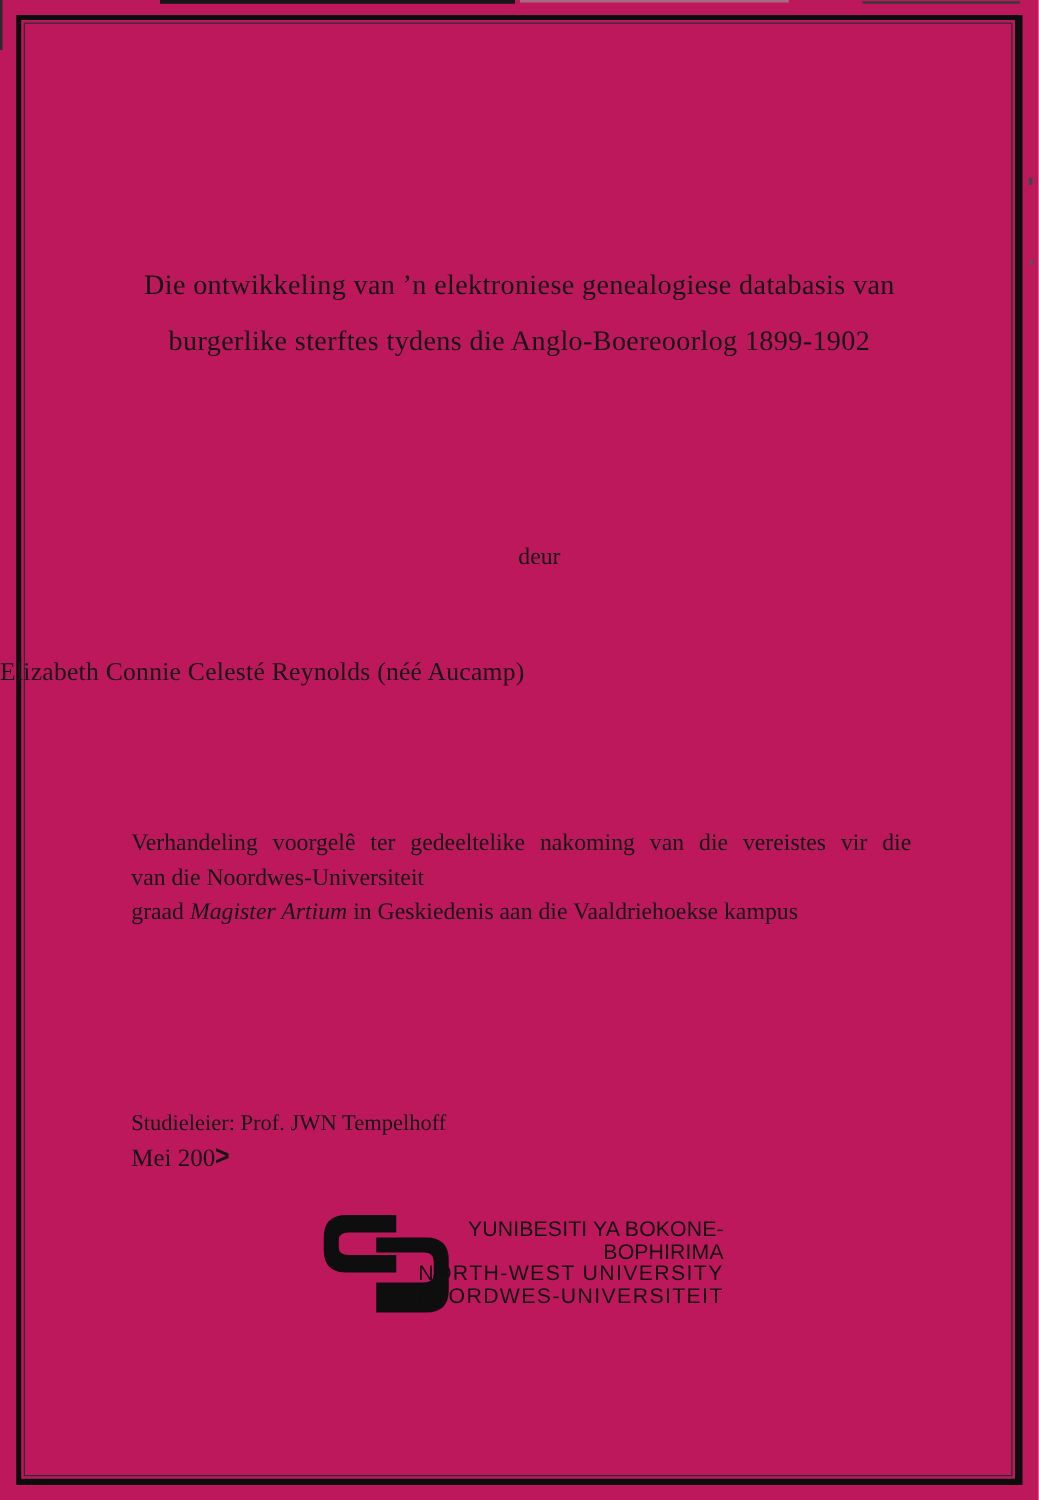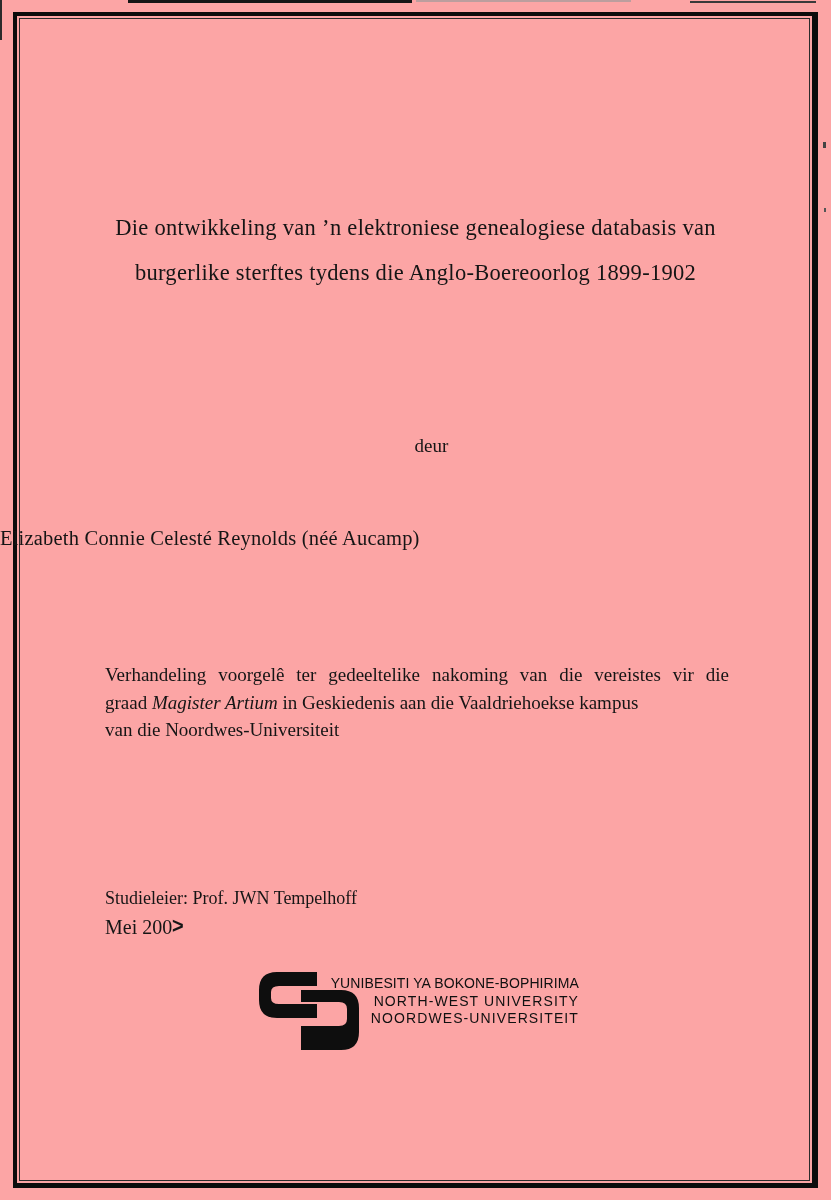--- a/index.html
+++ b/index.html
@@ -1,19 +1,19 @@
 <!DOCTYPE html>
 <html><head>
 <meta charset="utf-8">
 <style>
   html,body{margin:0;padding:0;background:#e8e8e8;}
   .page{
     position:relative;
     width:831px;height:1200px;
-    background:#fca5a5;
+    background:#be185d;
     overflow:hidden;
     font-family:"Liberation Serif", serif;
     color:#151515;
     margin:0 auto;
   }
   
   .smudge{position:absolute;background:#161616;}
   .sm1{top:0;left:128px;width:284px;height:3px;}
   .sm2{top:0;left:416px;width:215px;height:2px;background:#9a9a9a;opacity:.65;}
   .sm3{top:1px;left:690px;width:126px;height:2px;background:#3a3a3a;}
@@ -64,21 +64,21 @@
     transform-origin:left bottom;
   }
   .logo{
     position:absolute;top:968px;left:257px;width:324px;height:88px;
   }
   .logo-mark{position:absolute;left:0;top:2px;}
   .logo-text{
     position:absolute;left:64px;top:7px;width:258px;
     text-align:right;
     font-family:"Liberation Sans",sans-serif;
-    font-size:14px;line-height:17.5px;
+    font-size:17px;line-height:17.5px;
     color:#101010;
   }
   .logo-text .l1{letter-spacing:.1px;}
   .logo-text .sp{letter-spacing:1.1px;}
 </style>
 </head>
 <body>
 
 <div class="page">
 
@@ -97,22 +97,22 @@
     <div>Die ontwikkeling van ’n elektroniese genealogiese databasis van</div>
     <div>burgerlike sterftes tydens die Anglo-Boereoorlog 1899-1902</div>
   </div>
 
   <div class="byline">deur</div>
 
   <div class="author">Elizabeth Connie Celesté Reynolds (néé Aucamp)</div>
 
   <div class="statement">
     <div class="st-just">Verhandeling voorgelê ter gedeeltelike nakoming van die vereistes vir die</div>
+    <div>van die Noordwes-Universiteit</div>
     <div><span>graad </span><em>Magister Artium</em><span> in Geskiedenis aan die Vaaldriehoekse kampus</span></div>
-    <div>van die Noordwes-Universiteit</div>
   </div>
 
   <div class="supervisor">Studieleier: Prof. JWN Tempelhoff</div>
 
   <div class="date"><span>Mei 200</span><span class="glyph7">&gt;</span></div>
 
   <div class="logo">
     <svg class="logo-mark" width="106" height="82" viewBox="0 0 106 82" xmlns="http://www.w3.org/2000/svg">
       <path fill="#0e0e0e" d="M60 2 L20 2 Q2 2 2 20 L2 30 Q2 48 20 48 L60 48 L60 34 L22 34 Q14 34 14 28 L14 22 Q14 16 22 16 L60 16 Z"></path>
       <path fill="#0e0e0e" d="M44 80 L84 80 Q102 80 102 62 L102 38 Q102 20 84 20 L44 20 L44 32 L82 32 Q90 32 90 39 L90 49 Q90 56 82 56 L44 56 Z"></path>

